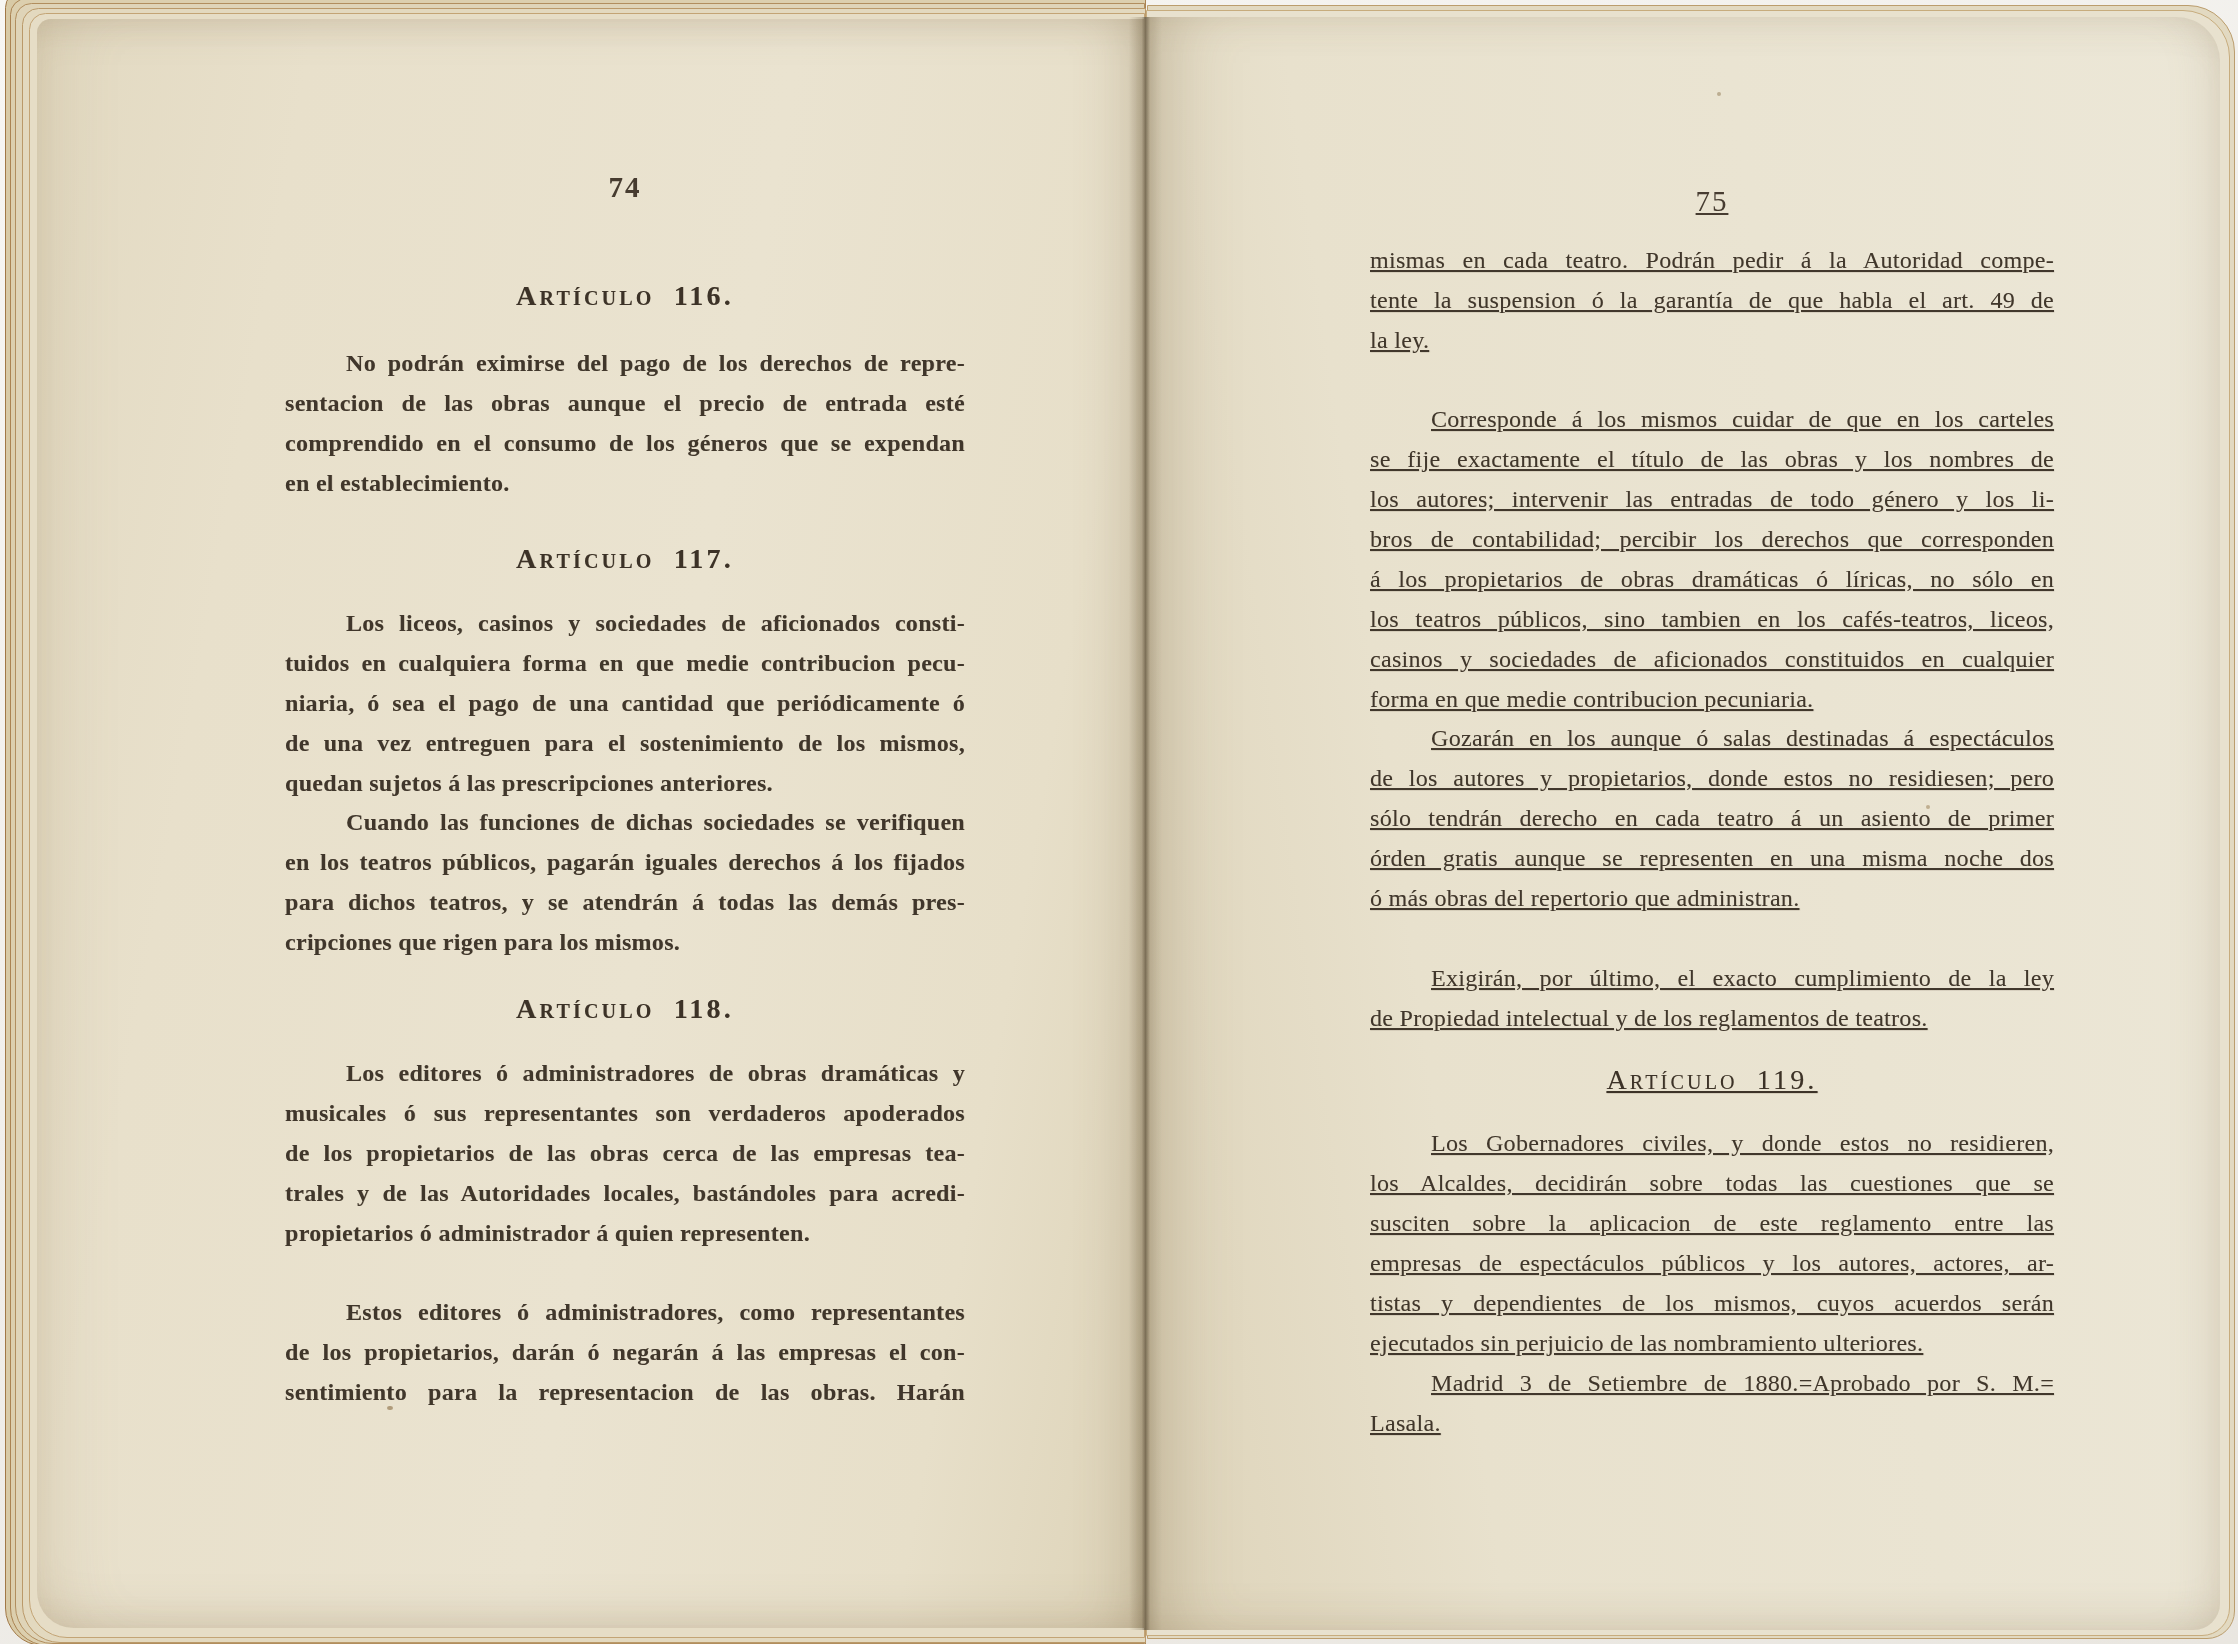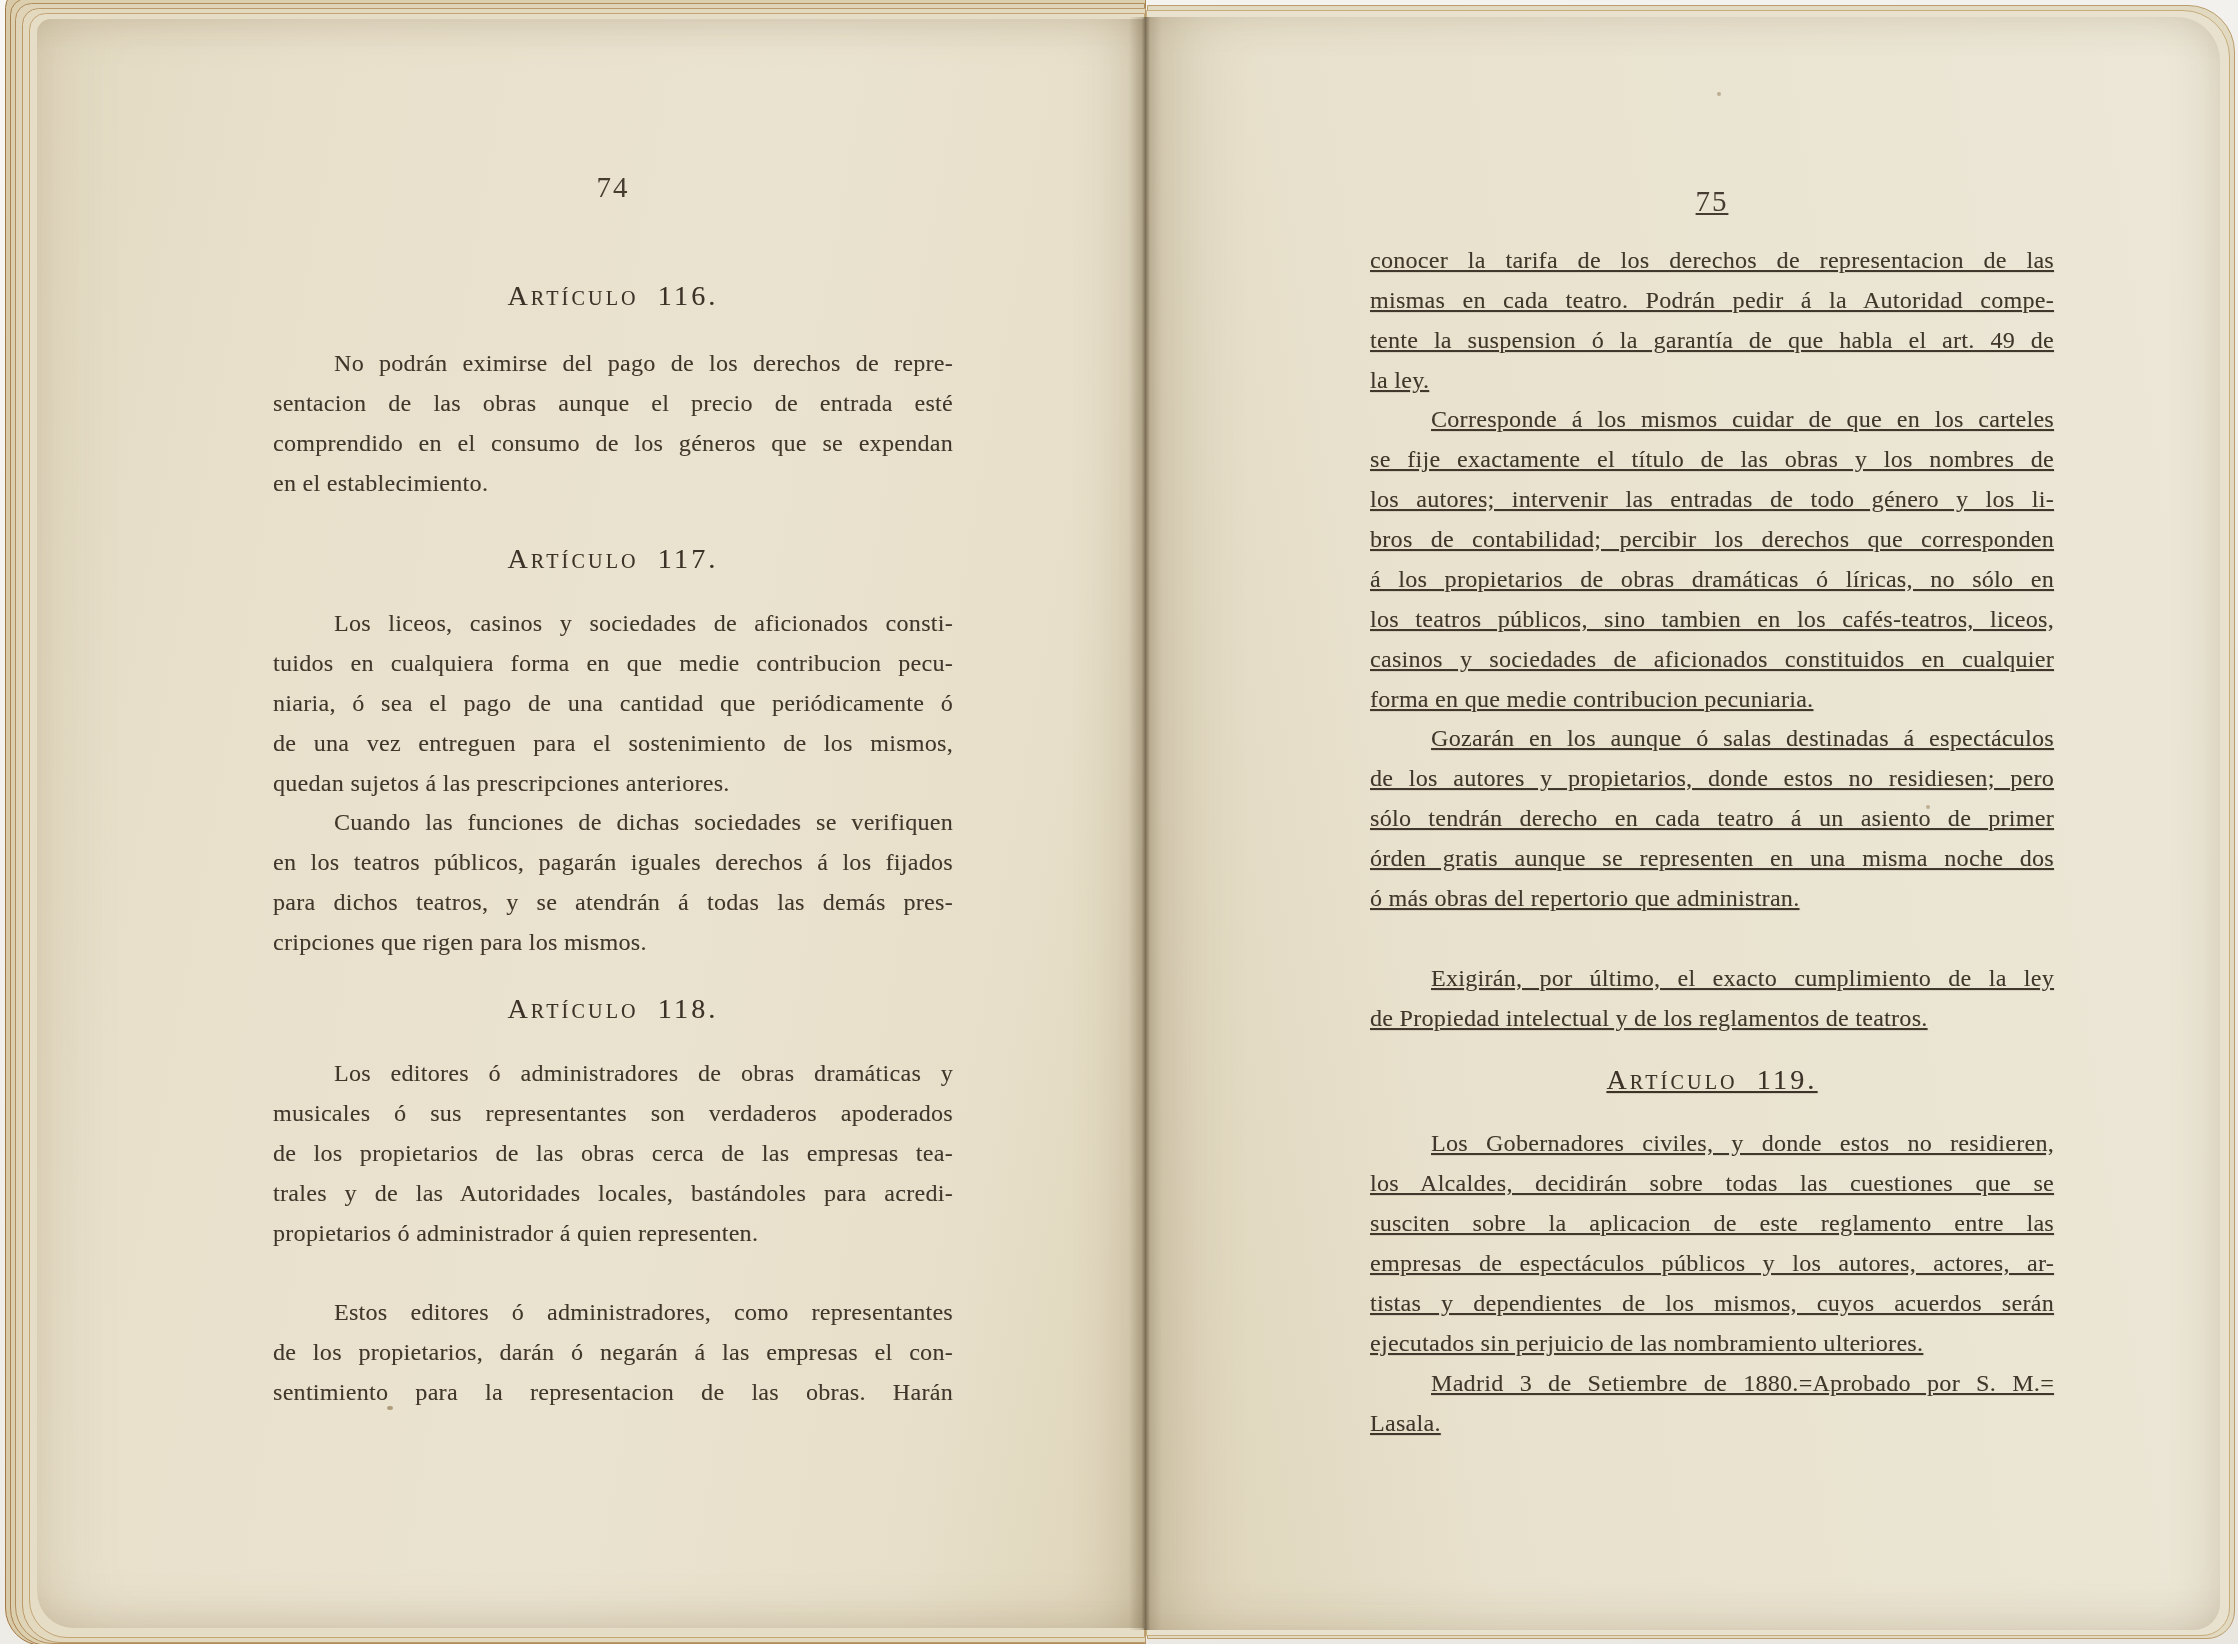--- a/index.html
+++ b/index.html
@@ -60,21 +60,21 @@
   .para{
     position:absolute;
     font-size:24px;line-height:40px;letter-spacing:0.3px;
     color:rgba(55,45,34,.93);
     text-shadow:0.3px 0.4px 0.6px rgba(86,70,52,.32);
   }
   .t-line{display:block;height:40px;text-align:justify;text-align-last:justify;}
   .para .t-line:last-child{text-align-last:auto;}
   .para.justify-last .t-line:last-child{text-align-last:justify;}
   .para.indent .t-line:first-child{text-indent:61px;}
-  .col-left{left:236px;width:680px;}
+  .col-left{left:248px;width:680px;font-weight:bold;}
   .col-right{left:226px;width:684px;text-decoration:underline;}
   
   .speck{position:absolute;border-radius:50%;}
   .speck.a{left:387px;top:1406px;width:5.7px;height:4.4px;background:rgba(128,96,52,.55);}
   .speck.b{left:1926px;top:805px;width:4.4px;height:4.4px;background:rgba(140,108,62,.45);}
   .speck.c{left:1717px;top:92px;width:3.8px;height:3.8px;background:rgba(120,92,50,.4);}
 </style>
 </head>
 <body>
 
@@ -130,21 +130,20 @@
       <span class="t-line">Estos editores ó administradores, como representantes</span>
       <span class="t-line">de los propietarios, darán ó negarán á las empresas el con-</span>
       <span class="t-line">sentimiento para la representacion de las obras. Harán</span>
     </div>
 </div>
 
 <div class="page page-right">
   <div class="page-number col-right" style="top:168px">75</div>
 
   <div class="para col-right" style="top:223px">
-      <span class="t-line">conocer la tarifa de los derechos de representacion de las</span>
       <span class="t-line">mismas en cada teatro. Podrán pedir á la Autoridad compe-</span>
       <span class="t-line">tente la suspension ó la garantía de que habla el art. 49 de</span>
       <span class="t-line">la ley.</span>
     </div>
 
   <div class="para col-right indent" style="top:382px">
       <span class="t-line">Corresponde á los mismos cuidar de que en los carteles</span>
       <span class="t-line">se fije exactamente el título de las obras y los nombres de</span>
       <span class="t-line">los autores; intervenir las entradas de todo género y los li-</span>
       <span class="t-line">bros de contabilidad; percibir los derechos que corresponden</span>

